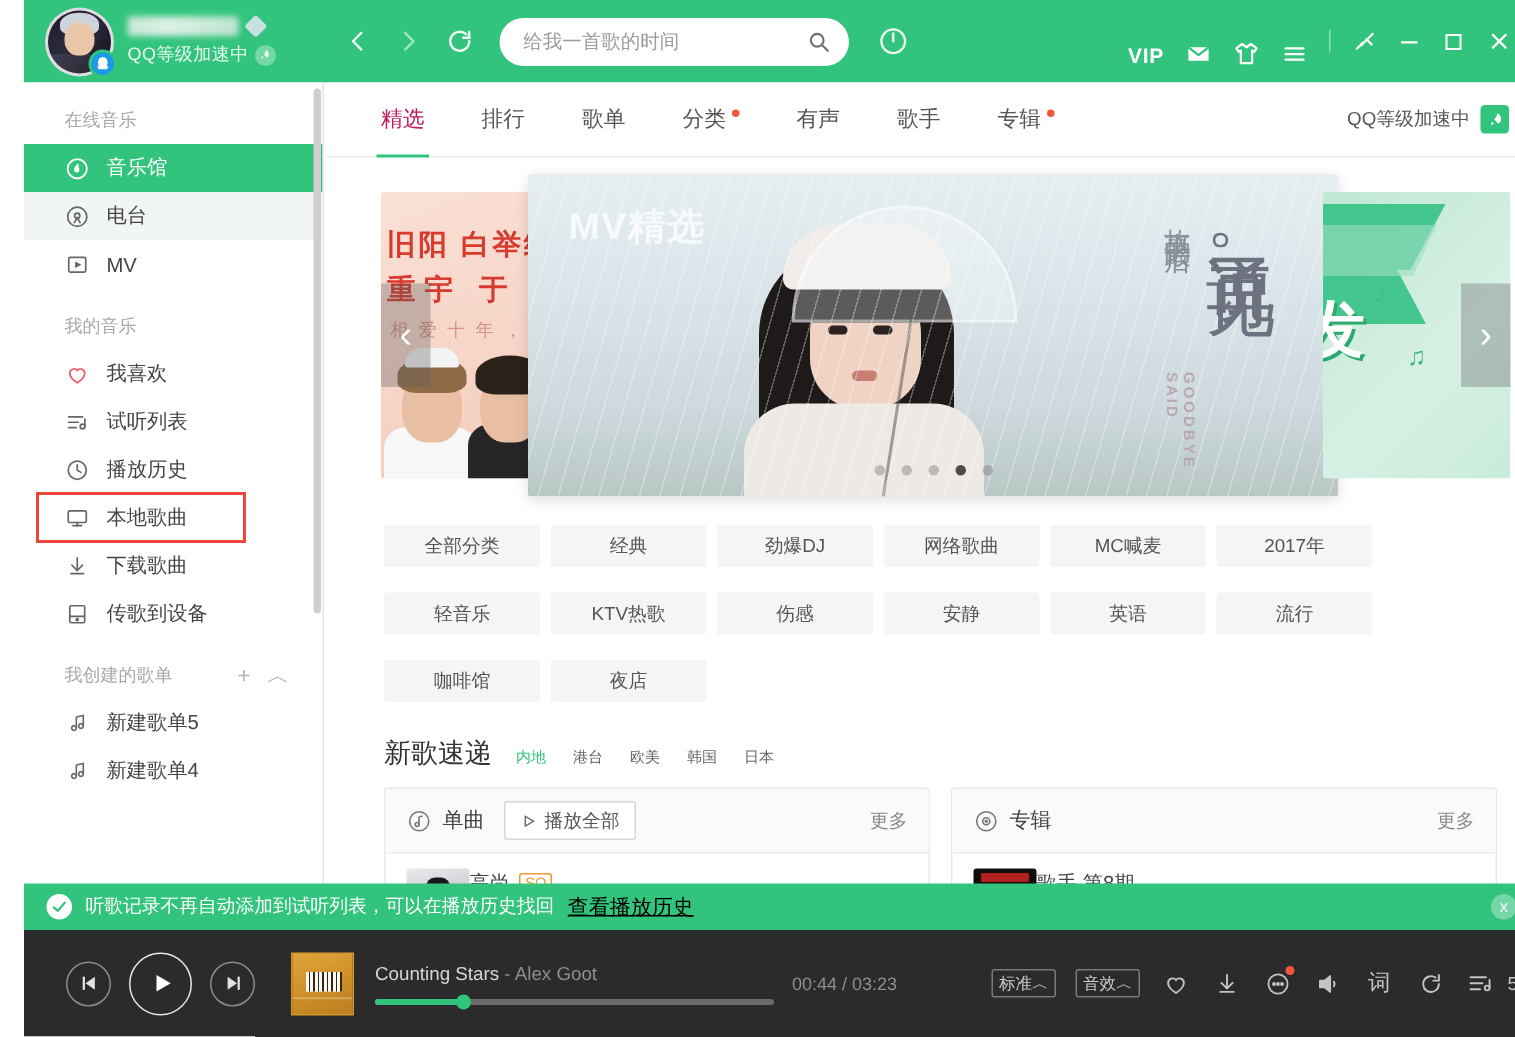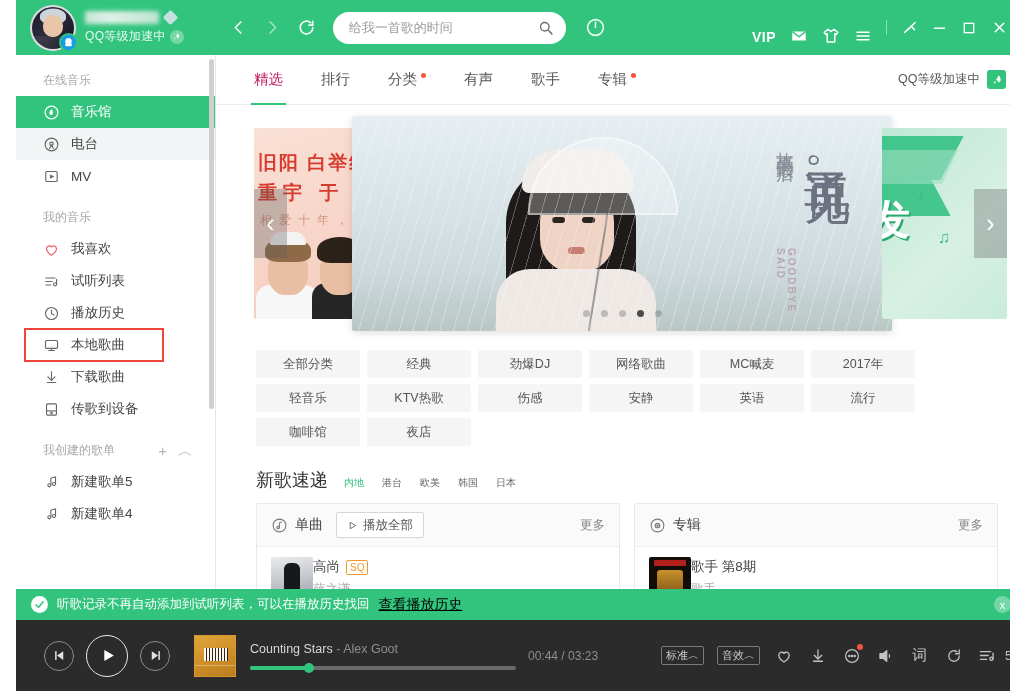--- a/index.html
+++ b/index.html
@@ -207,21 +207,21 @@
   .dots { position:absolute; left:0; right:0; bottom:14px; display:flex; justify-content:center; gap:11px; }
   .dots i { width:7px; height:7px; border-radius:50%; background:rgba(120,120,120,.42); cursor:pointer; }
   .dots i.on { background:#4c4c4c; }
   .car-arrow {
     position:absolute; top:73px; width:33px; height:69px; background:rgba(90,90,90,.33);
     display:flex; align-items:center; justify-content:center; cursor:pointer; color:#fff; font-size:25px;
   }
   .car-arrow.prev { left:37px; } .car-arrow.next { left:757px; }
 
   
-  .chips { margin:19px 0 0 39px; display:flex; flex-wrap:wrap; gap:6px 7px; width:745px; }
+  .chips { margin:19px 0 0 39px; display:flex; flex-wrap:wrap; gap:17px 7px; width:745px; }
   .chip {
     width:104px; height:28px; background:#f5f5f5; border-radius:2px;
     display:flex; align-items:center; justify-content:center;
     font-size:12.5px; color:#555; cursor:pointer;
   }
 
   
   .sec-head { margin:22px 0 0 39px; display:flex; align-items:baseline; }
   .sec-title { font-size:18px; color:#333; }
   .sec-tabs { display:flex; gap:18px; margin-left:16px; }
@@ -566,20 +566,23 @@
   <div class="main">
 
     <div class="tabbar">
       <div class="tab active">
           <span>精选</span>
         </div>
       <div class="tab">
           <span>排行</span>
         </div>
       <div class="tab">
+          <span>歌单</span>
+        </div>
+      <div class="tab">
           <span>分类</span>
           <i class="dot"></i>
         </div>
       <div class="tab">
           <span>有声</span>
         </div>
       <div class="tab">
           <span>歌手</span>
         </div>
       <div class="tab">
@@ -621,20 +624,21 @@
             <div class="g-bangs"></div>
             <div class="g-eye l"></div>
               <div class="g-eye r"></div>
             <div class="g-lip"></div>
             <div class="g-hat"></div>
             <div class="g-cloth"></div>
             <div class="umbrella"></div>
             <div class="umb-stick"></div>
           </div>
           <div class="rain"></div>
+          <div class="mv-label">MV精选</div>
           <div class="cn-big">说了再见。</div>
           <div class="cn-small">故事的最后</div>
           <div class="cn-en">GOODBYE SAID</div>
           <div class="dots">
             <i></i>
             <i></i>
             <i></i>
             <i class="on"></i>
             <i></i>
           </div>

